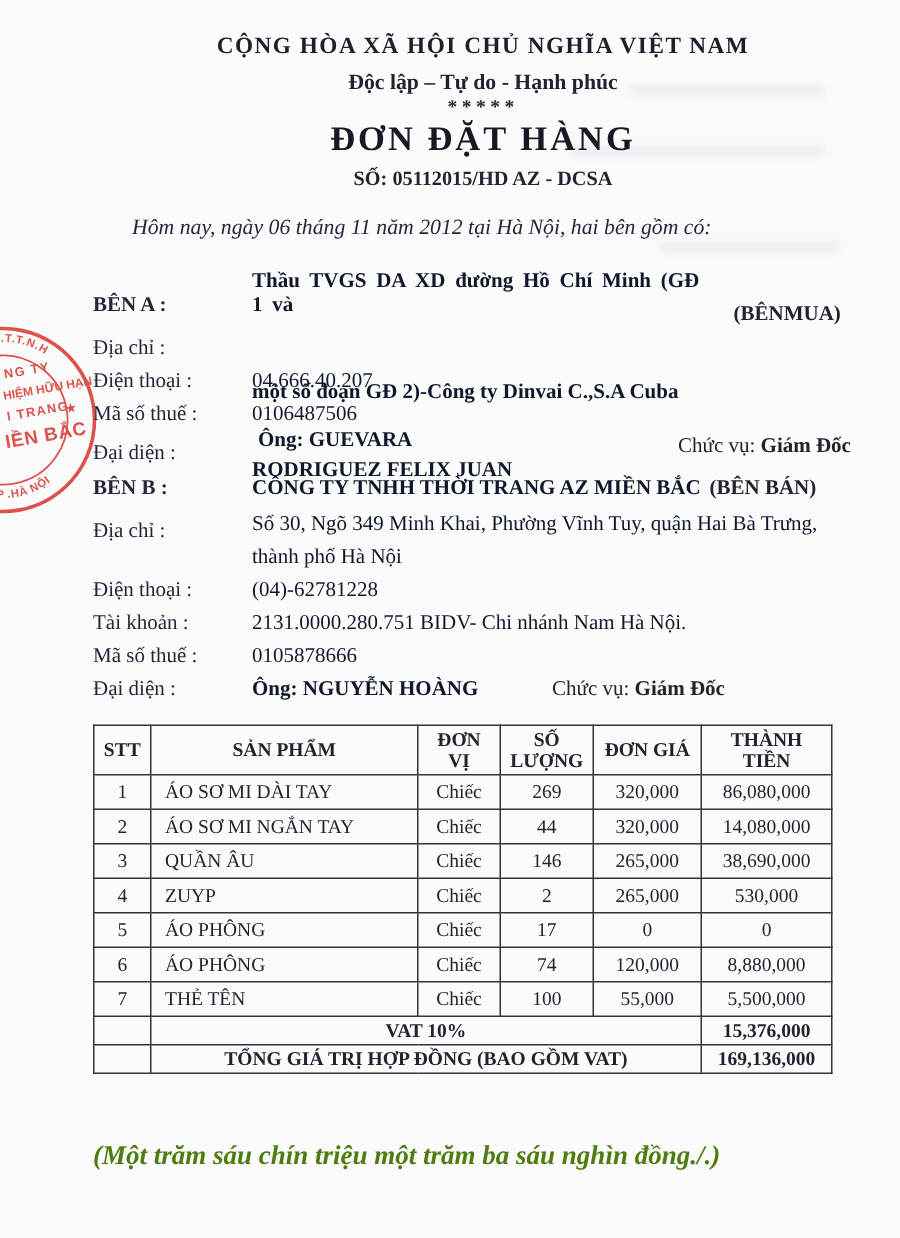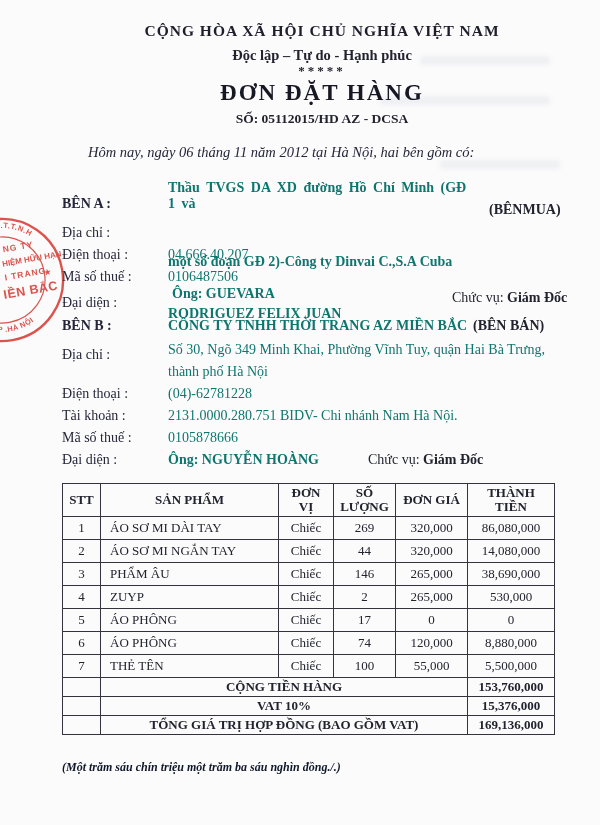--- a/index.html
+++ b/index.html
@@ -8,31 +8,31 @@
   .abs{position:absolute;}
   .b{font-weight:bold;}
   .doc-header{position:absolute;top:0;left:0;width:600px;text-align:center;padding-left:22px;box-sizing:border-box;}
   .motto1{position:absolute;top:22px;width:100%;font-size:15.5px;font-weight:bold;letter-spacing:1px;color:#1e1e2c;}
   .motto2{position:absolute;top:47px;width:100%;font-size:14.5px;font-weight:bold;color:#23232f;}
   .stars{position:absolute;top:63px;width:100%;font-size:13px;font-weight:bold;letter-spacing:3px;}
   .doc-title{position:absolute;top:80px;width:100%;font-size:23px;font-weight:bold;letter-spacing:2px;color:#181824;}
   .doc-no{position:absolute;top:111px;width:100%;font-size:13.5px;font-weight:bold;}
   .intro{position:absolute;top:144px;left:88px;font-size:14.5px;font-style:italic;color:#26263a;}
   .lbl{position:absolute;left:62px;font-size:14px;color:#26263a;}
-  .val{position:absolute;left:168px;font-size:14px;color:#0f766e;}
+  .val{position:absolute;left:168px;font-size:14px;color:#0f172a;}
   .wide{word-spacing:3px;}
   .tbl{position:absolute;top:483px;left:62px;width:492px;border-collapse:collapse;table-layout:fixed;padding-left:38px;}
   .tbl th,.tbl td{border:1.5px solid #33333d;font-size:13px;padding:1px 4px;overflow:hidden;}
   .tbl th{font-weight:bold;text-align:center;height:30px;line-height:1.1;}
   .tbl td{height:20px;text-align:center;}
   .tbl td.prod{text-align:left;padding-left:9px;}
   .tbl tr.sum td{height:15px;font-weight:bold;}
   .qty-h{margin-left:48px;}
   .footer1{position:absolute;top:737px;left:62px;font-size:14.5px;font-weight:bold;font-style:italic;color:#22222e;}
-  .footer2{position:absolute;top:760px;left:62px;font-size:12px;font-weight:bold;font-style:italic;color:#0f172a;}
+  .footer2{position:absolute;top:760px;left:62px;font-size:18px;font-weight:bold;font-style:italic;color:#4d7c0f;}
   .stamp-svg{position:absolute;top:215px;left:0;width:70px;height:135px;opacity:0.92;}
   .stamp-svg text, .stamp-svg textPath{fill:#d8453e;font-family:"Liberation Sans","DejaVu Sans",sans-serif;}
   .ghost{position:absolute;background:rgba(125,135,160,0.09);filter:blur(2px);border-radius:3px;}
 </style>
 </head>
 <body>
 
 <div class="page">
 
   <div class="ghost abs" style="top:56px;left:420px;width:130px;height:9px;"></div>
@@ -144,21 +144,21 @@
     <tr>
       <td>2</td>
       <td class="prod">ÁO SƠ MI NGẮN TAY</td>
       <td>Chiếc</td>
       <td>44</td>
       <td>320,000</td>
       <td>14,080,000</td>
     </tr>
     <tr>
       <td>3</td>
-      <td class="prod">PHẨM ÂU</td>
+      <td class="prod">QUẦN ÂU</td>
       <td>Chiếc</td>
       <td>146</td>
       <td>265,000</td>
       <td>38,690,000</td>
     </tr>
     <tr>
       <td>4</td>
       <td class="prod">ZUYP</td>
       <td>Chiếc</td>
       <td>2</td>
@@ -181,25 +181,20 @@
       <td>120,000</td>
       <td>8,880,000</td>
     </tr>
     <tr>
       <td>7</td>
       <td class="prod">THẺ TÊN</td>
       <td>Chiếc</td>
       <td>100</td>
       <td>55,000</td>
       <td>5,500,000</td>
-    </tr>
-    <tr class="sum">
-      <td></td>
-      <td colspan="4">CỘNG TIỀN HÀNG</td>
-      <td>153,760,000</td>
     </tr>
     <tr class="sum">
       <td></td>
       <td colspan="4">VAT 10%</td>
       <td>15,376,000</td>
     </tr>
     <tr class="sum">
       <td></td>
       <td colspan="4">TỔNG GIÁ TRỊ HỢP ĐỒNG (BAO GỒM VAT)</td>
       <td>169,136,000</td>

